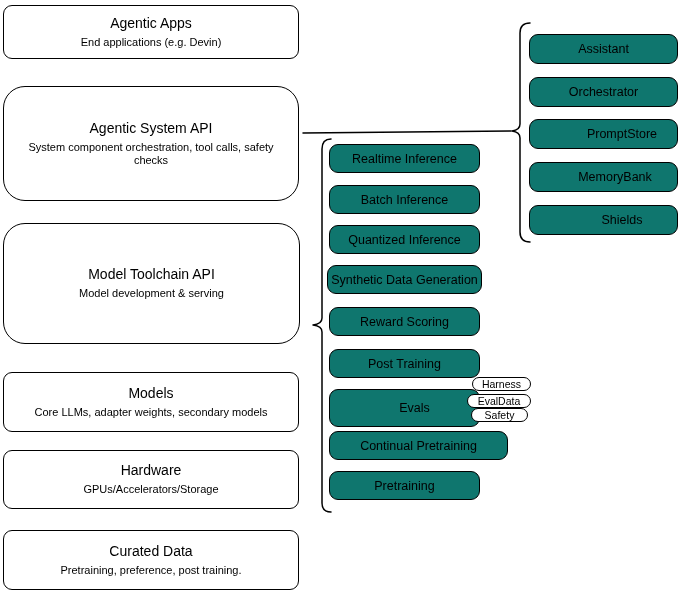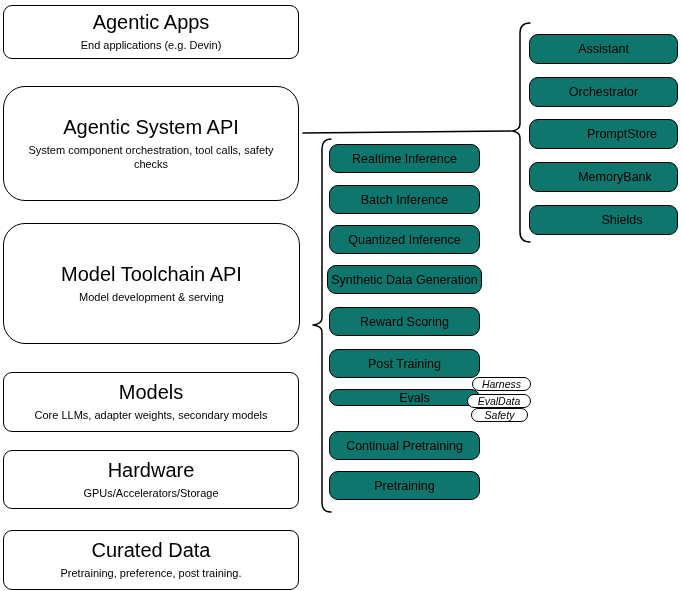--- a/index.html
+++ b/index.html
@@ -27,21 +27,21 @@
     box-sizing: border-box;
     border: 1.5px solid #000000;
     background: #ffffff;
     display: flex;
     flex-direction: column;
     align-items: center;
     justify-content: center;
     text-align: center;
   }
   .box .title {
-    font-size: 20px;
+    font-size: 14px;
     line-height: 1.15;
   }
   .box .subtitle {
     font-size: 11px;
     line-height: 1.2;
     margin-top: 5px;
     padding: 0 8px;
   }
   .r-small { border-radius: 9px; }
   .r-big   { border-radius: 22px; }
@@ -61,21 +61,20 @@
     position: absolute;
     box-sizing: border-box;
     border: 1.5px solid #000000;
     border-radius: 8px;
     background: #ffffff;
     display: flex;
     align-items: center;
     justify-content: center;
     font-size: 10.5px;
     line-height: 1;
-    font-style: italic;
   }
 </style>
 </head>
 <body>
 
 <div class="canvas">
 
   <svg class="overlay" width="682" height="591" viewBox="0 0 682 591">
     <g fill="none" stroke="#000000" stroke-width="1.5" stroke-linecap="round" stroke-linejoin="round">
 
@@ -116,22 +115,22 @@
     <div class="title">Curated Data</div>
     <div class="subtitle">Pretraining, preference, post training.</div>
   </div>
 
   <div class="node" style="left:329px; top:144px; width:151px; height:29px;">Realtime Inference</div>
   <div class="node" style="left:329px; top:225px; width:151px; height:29px;">Quantized Inference</div>
   <div class="node" style="left:329px; top:185px; width:151px; height:29px;">Batch Inference</div>
   <div class="node" style="left:327px; top:265px; width:155px; height:29px;">Synthetic Data Generation</div>
   <div class="node" style="left:329px; top:307px; width:151px; height:29px;">Reward Scoring</div>
   <div class="node" style="left:329px; top:349px; width:151px; height:29px;">Post Training</div>
-  <div class="node" style="left:329px; top:389px; width:151px; height:17px;padding-left:20px;">Evals</div>
-  <div class="node" style="left:329px; top:431px; width:151px; height:29px;text-align:center;">Continual Pretraining</div>
+  <div class="node" style="left:329px; top:389px; width:151px; height:38px;padding-left:20px;">Evals</div>
+  <div class="node" style="left:329px; top:431px; width:179px; height:29px;text-align:center;">Continual Pretraining</div>
   <div class="node" style="left:329px; top:471px; width:151px; height:29px;">Pretraining</div>
 
   <div class="pill" style="left:472px; top:377px; width:59px; height:14px;">Harness</div>
   <div class="pill" style="left:467px; top:394px; width:64px; height:14px;">EvalData</div>
   <div class="pill" style="left:471px; top:408px; width:57px; height:14px;">Safety</div>
 
   <div class="node" style="left:529px; top:34px;  width:149px; height:30px;">Assistant</div>
   <div class="node" style="left:529px; top:77px;  width:149px; height:30px;">Orchestrator</div>
   <div class="node" style="left:529px; top:119px; width:149px; height:30px;padding-left:37px;">PromptStore</div>
   <div class="node" style="left:529px; top:162px; width:149px; height:30px;padding-left:23px;">MemoryBank</div>

